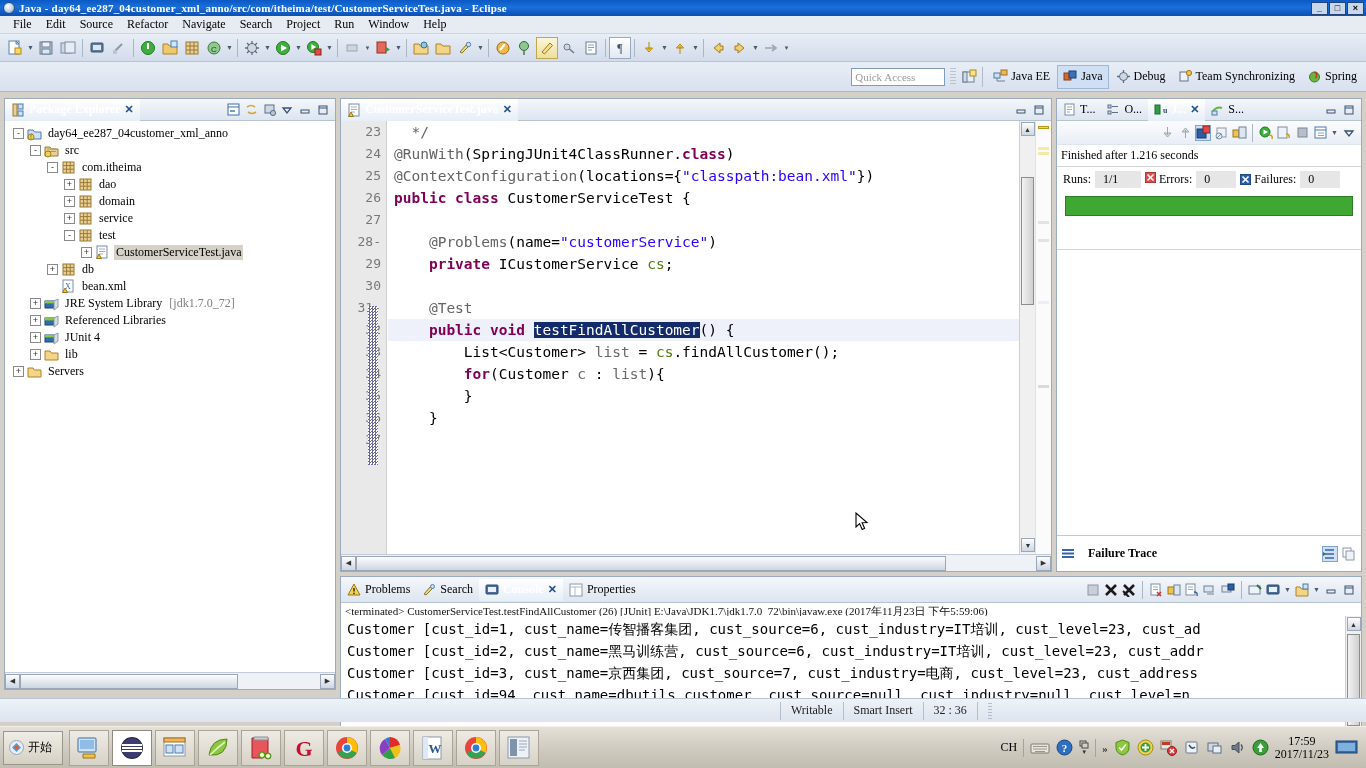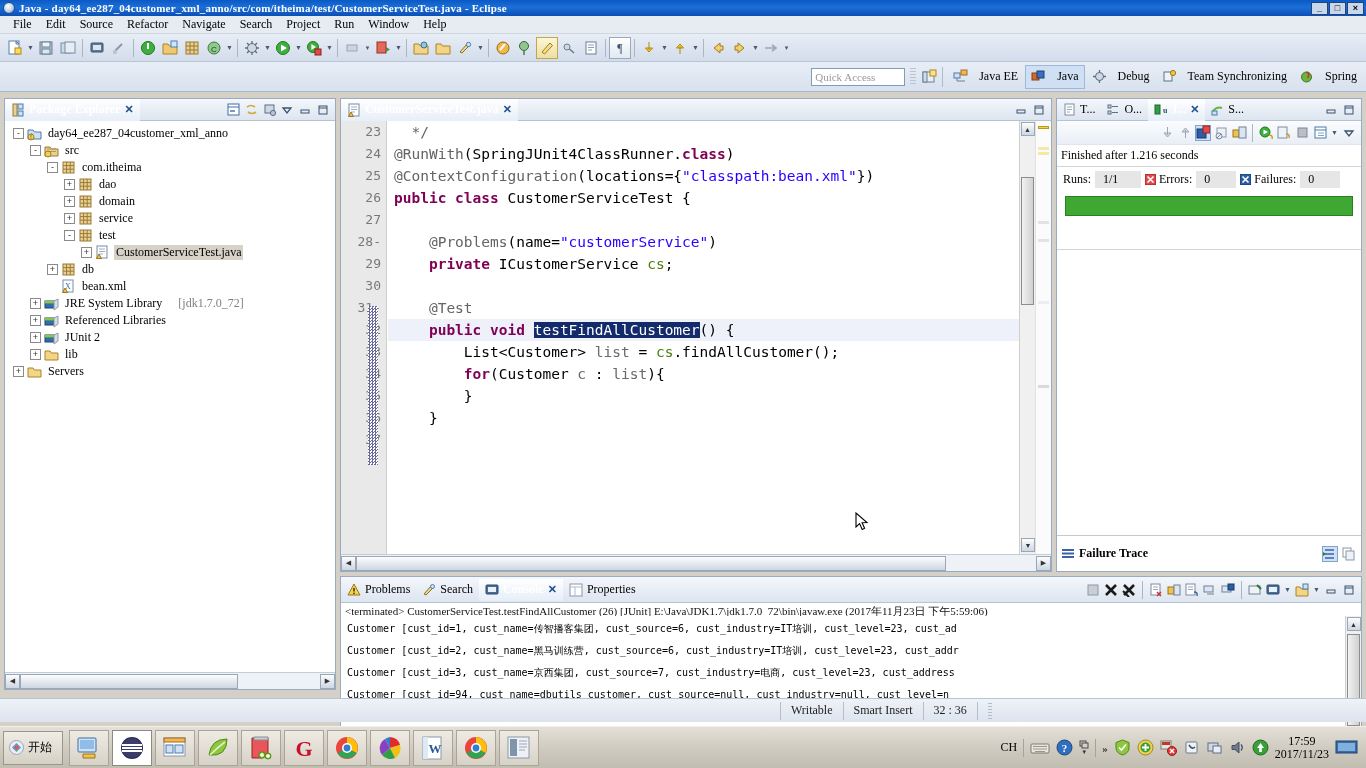--- a/index.html
+++ b/index.html
@@ -57,21 +57,21 @@
     justify-content:flex-end; padding-right:4px; gap:2px;
   }
   #quickaccess{
     width:94px;height:18px;background:#fff;border:1px solid #7f9db9;
     font-size:11px;color:#9a9a9a;padding:1px 3px;line-height:15px;
     font-family:"Liberation Serif",serif;
   }
   .pdots{width:6px;height:18px;background:
     repeating-linear-gradient(to bottom,#b9c3d1 0 1px,transparent 1px 3px);
     margin:0 3px;}
-  .persp{ display:flex;align-items:center;gap:11px;padding:2px 5px;height:24px;
+  .persp{ display:flex;align-items:center;gap:3px;padding:2px 5px;height:24px;
           font-family:"Liberation Serif",serif;font-size:12px;white-space:nowrap;}
   .persp.active{ background:#cfe0f5; border:1px solid #9fb8d8; }
   .psep{width:1px;height:20px;background:#b0bccb;margin:0 3px;}
 
   
   #workbench{ position:absolute; left:0; top:94px; width:1366px; height:634px;
               background:#d4d0c8; }
 
   
   #pkgexp{ position:absolute; left:4px; top:4px; width:332px; height:592px;
@@ -150,21 +150,21 @@
   #console{ position:absolute;left:340px;top:482px;width:1022px;height:208px;
             background:#fff;border:1px solid #9aabbf; }
   #constabs{ height:26px;background:linear-gradient(to bottom,#f4f7fb,#dde5f0);
              display:flex;align-items:center;border-bottom:1px solid #b7c3d2;}
   #conhdr{ height:16px;font-family:"Liberation Serif",serif;font-size:11px;
            padding:1px 4px;border-bottom:1px solid #cfcfcf;white-space:nowrap;
            color:#111;}
   #conbody{ position:absolute;left:0;top:39px;right:16px;bottom:17px;background:#fff;
             overflow:hidden; padding-top:2px;}
   .conline{ height:22px;line-height:22px;white-space:pre;padding-left:6px;
-            font-family:"DejaVu Sans Mono",monospace;font-size:10px;color:#000;}
+            font-family:"DejaVu Sans Mono",monospace;font-size:14px;color:#000;}
   #convscroll{ position:absolute;right:0;top:39px;width:16px;bottom:17px;
                background:#f0f0f0;border-left:1px solid #cfcfcf;}
 
   
   #junit{ position:absolute;left:1056px;top:4px;width:306px;height:474px;
           background:#fff;border:1px solid #9aabbf; }
   #junittabs{ height:22px;background:linear-gradient(to bottom,#f4f7fb,#dde5f0);
               display:flex;align-items:center;border-bottom:1px solid #b7c3d2;}
   #junittoolbar{ height:24px;background:linear-gradient(to bottom,#fbfcfe,#e9eef6);
                  display:flex;align-items:center;justify-content:flex-end;
@@ -173,21 +173,21 @@
                 border-bottom:1px solid #d4d4d4;}
   #junitcounts{ display:flex;align-items:center;padding:4px 6px;gap:4px;
                 font-family:"Liberation Serif",serif;font-size:12px;}
   .cntbox{ background:#e6e6e6;border:0;padding:1px 8px;min-width:46px;
            display:inline-block;}
   #junitbar{ margin:4px 8px;height:20px;background:#3ea832;border:1px solid #2c7d24;}
   #junittree{ position:absolute;left:0;top:150px;right:0;bottom:36px;background:#fff;
               border-top:1px solid #d4d4d4;}
   #failuretrace{ position:absolute;left:0;right:0;bottom:0;height:36px;
                  border-top:1px solid #c9c9c9;display:flex;align-items:center;
-                 padding:0 4px;gap:4px;font-family:"Liberation Serif",serif;
+                 padding:0 4px;gap:13px;font-family:"Liberation Serif",serif;
                  font-size:12px;font-weight:bold;}
 
   
   #statusbar{ position:absolute;left:0;top:698px;width:1366px;height:24px;
               background:linear-gradient(to bottom,#eef2f8,#dde4ee);
               border-top:1px solid #b9c4d2;display:flex;align-items:center;
               font-family:"Liberation Serif",serif;font-size:12px;}
   .sbsep{ width:1px;height:18px;background:#b4bfcd;margin:0 0px; }
   .sbcell{ padding:0 10px;white-space:nowrap;color:#222; }
 
@@ -628,21 +628,21 @@
         <div class="trow" style="padding-left: 25px;">
           <span class="exp">+</span>
           <span class="ticon2">
             <svg width="15" height="15">
               <rect x="1" y="5" width="9" height="7" fill="#2f6fa8" stroke="#1a4272"></rect>
               <rect x="1" y="5" width="9" height="2.4" fill="#8dc63f"></rect>
               <path d="M10 5 l4-2 v8 l-4 3 Z" fill="#d8dde4" stroke="#8b98a8"></path>
             </svg>
           </span>
           <span class="tlbl">JRE System Library</span>
-          <span class="dim" style="margin-left: 14px;">[jdk1.7.0_72]</span>
+          <span class="dim" style="margin-left: 5px;">[jdk1.7.0_72]</span>
         </div>
         <div class="trow" style="padding-left: 25px;">
           <span class="exp">+</span>
           <span class="ticon2">
             <svg width="15" height="15">
               <rect x="1" y="5" width="9" height="7" fill="#2f6fa8" stroke="#1a4272"></rect>
               <rect x="1" y="5" width="9" height="2.4" fill="#8dc63f"></rect>
               <path d="M10 5 l4-2 v8 l-4 3 Z" fill="#d8dde4" stroke="#8b98a8"></path>
             </svg>
           </span>
@@ -650,21 +650,21 @@
         </div>
         <div class="trow" style="padding-left: 25px;">
           <span class="exp">+</span>
           <span class="ticon2">
             <svg width="15" height="15">
               <rect x="1" y="5" width="9" height="7" fill="#2f6fa8" stroke="#1a4272"></rect>
               <rect x="1" y="5" width="9" height="2.4" fill="#8dc63f"></rect>
               <path d="M10 5 l4-2 v8 l-4 3 Z" fill="#d8dde4" stroke="#8b98a8"></path>
             </svg>
           </span>
-          <span class="tlbl">JUnit 2</span>
+          <span class="tlbl">JUnit 4</span>
         </div>
         <div class="trow" style="padding-left: 25px;">
           <span class="exp">+</span>
           <span class="ticon2">
             <svg width="15" height="15">
               <path d="M1 4 h5 l1.5 2 H14 v7 H1 Z" fill="#f4d486" stroke="#a9842b"></path>
             </svg>
           </span>
           <span class="tlbl">lib</span>
         </div>
@@ -875,21 +875,21 @@
       <span class="vtb">
           <svg width="12" height="12">
             <path d="M2 4 L10 4 L6 9 Z" fill="none" stroke="#3a5270" stroke-width="1.3"></path>
           </svg>
         </span>
     </div>
     <div id="junitstatus">Finished after 1.216 seconds</div>
     <div id="junitcounts">
       <span>Runs:</span>
       <span class="cntbox">1/1</span>
-      <span style="display:inline-flex;align-items:center;gap:3px;">
+      <span style="display:inline-flex;gap:3px;">
         <svg width="11" height="11">
             <rect x="0" y="0" width="11" height="11" fill="#e04a4a" stroke="#8e2020"></rect>
             <path d="M2.5 2.5 L8.5 8.5 M8.5 2.5 L2.5 8.5" stroke="#fff" stroke-width="1.6"></path>
           </svg>
         <span>Errors:</span>
         </span>
       <span class="cntbox" style="min-width:40px;">0</span>
       <span style="display:inline-flex;align-items:center;gap:3px;">
         <svg width="11" height="11">
             <rect x="0" y="0" width="11" height="11" fill="#2a5fa8" stroke="#16396b"></rect>

